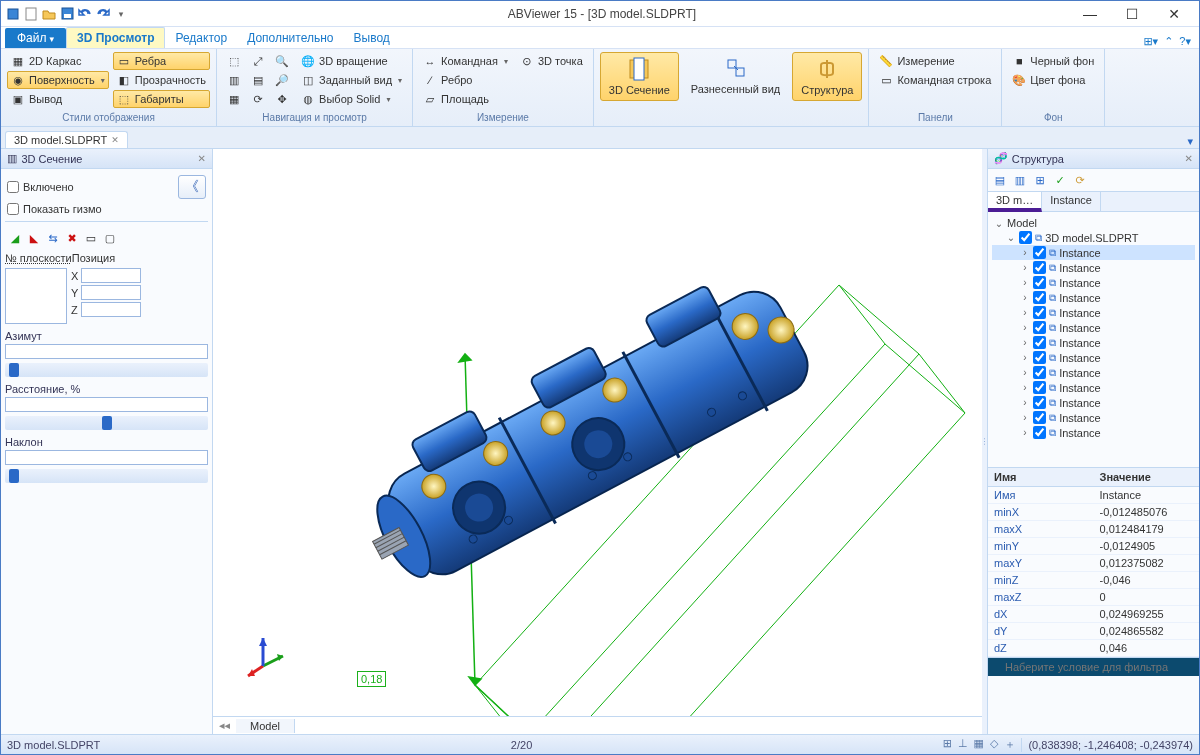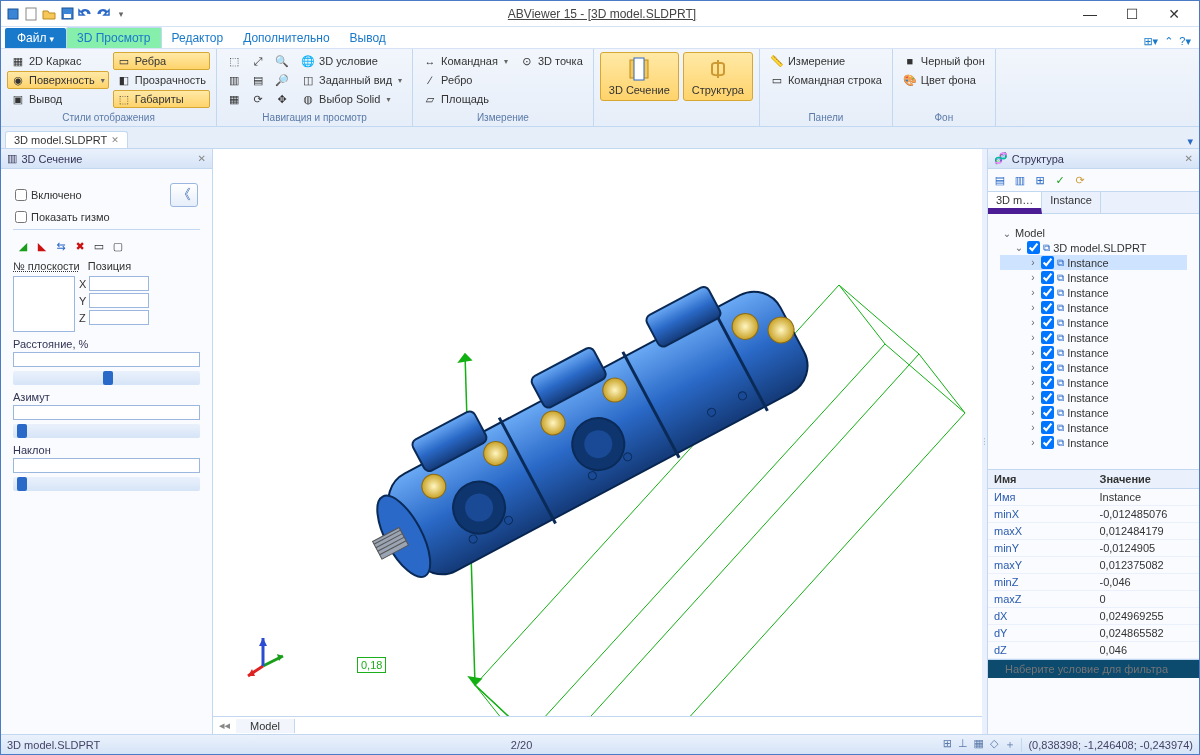--- a/index.html
+++ b/index.html
@@ -1,27 +1,27 @@
 <!DOCTYPE html>
 <html><head>
 <meta charset="utf-8">
 <style>
 * { box-sizing: border-box; margin: 0; padding: 0; font-family: "Segoe UI", Tahoma, sans-serif; font-size: 11px; }
 body { background: #fff; color: #333; width: 1200px; height: 755px; overflow: hidden; display: flex; flex-direction: column; border: 1px solid #4a7bc5; }
 .titlebar { height: 26px; background: #fff; display: flex; align-items: center; padding: 0 4px; border-bottom: 1px solid #d6e2f5; }
 .qat { display: flex; gap: 2px; align-items: center; }
 .qat-btn { width: 16px; height: 16px; display: flex; align-items: center; justify-content: center; cursor: pointer; }
-.title { flex: 1; text-align: center; font-size: 12px; color: #444; text-decoration: underline; }
+.title { flex: 1; text-align: center; font-size: 12px; color: #444; }
 .winbtns { display: flex; gap: 12px; padding-right: 6px; }
 .winbtn { width: 30px; height: 18px; display: flex; align-items: center; justify-content: center; font-size: 14px; cursor: pointer; }
 .ribbon-tabs { height: 22px; display: flex; background: #fff; border-bottom: 1px solid #d6e2f5; align-items: flex-end; padding-left: 4px; }
 .file-tab { background: #1979ca; color: #fff; padding: 3px 12px; font-size: 12px; cursor: pointer; border-radius: 2px 2px 0 0; }
 .file-tab::after { content: "▾"; font-size: 9px; margin-left: 3px; }
 .rtab { padding: 3px 10px; color: #1979ca; cursor: pointer; font-size: 12px; }
-.rtab.active { background: #86efac; border: 1px solid #c2d8f1; border-bottom: none; border-radius: 2px 2px 0 0; }
+.rtab.active { background: #fef9c3; border: 1px solid #c2d8f1; border-bottom: none; border-radius: 2px 2px 0 0; font-weight: bold; }
 .tab-extras { margin-left: auto; display: flex; gap: 6px; padding-right: 8px; align-items: center; color: #1979ca; }
 .ribbon { background: linear-gradient(#f2f6fc, #e6eef9); border-bottom: 1px solid #c2d8f1; display: flex; height: 78px; }
 .rgroup { border-right: 1px solid #c2d8f1; padding: 3px 6px 0 6px; display: flex; flex-direction: column; }
 .rgroup-title { text-align: center; color: #5b7aa8; font-size: 10px; padding: 2px 0 3px; margin-top: auto; }
 .rgroup-body { display: flex; gap: 4px; flex: 1; align-items: flex-start; }
 .rcol { display: flex; flex-direction: column; gap: 1px; }
 .rbtn { display: flex; align-items: center; gap: 4px; padding: 2px 4px; cursor: pointer; border-radius: 2px; white-space: nowrap; }
 .rbtn.on { background: linear-gradient(#ffe9a6, #ffd36b); border: 1px solid #d6a732; padding: 1px 3px; }
 .rbtn .ico { width: 14px; height: 14px; display: inline-flex; align-items: center; justify-content: center; }
 .rbtn.dd::after { content: "▾"; font-size: 8px; margin-left: 2px; color: #666; }
@@ -30,21 +30,21 @@
 .rbig .ico { width: 24px; height: 24px; }
 .doctabs { height: 22px; background: #e6eef9; border-bottom: 1px solid #c2d8f1; display: flex; align-items: flex-end; padding-left: 4px; }
 .doctab { background: #fff; border: 1px solid #c2d8f1; border-bottom: none; padding: 2px 8px; border-radius: 3px 3px 0 0; display: flex; align-items: center; gap: 4px; cursor: pointer; }
 .doctab .x { color: #888; font-size: 9px; }
 .workspace { flex: 1; display: flex; min-height: 0; }
 .panel { background: #f9fbfe; border-right: 1px solid #c2d8f1; display: flex; flex-direction: column; }
 .panel-left { width: 212px; }
 .panel-right { width: 212px; border-right: none; border-left: 1px solid #c2d8f1; }
 .panel-header { background: linear-gradient(#eaf1fc, #d6e4f7); border-bottom: 1px solid #c2d8f1; padding: 3px 6px; display: flex; align-items: center; gap: 4px; font-size: 11px; color: #335; }
 .panel-header .x { margin-left: auto; color: #888; cursor: pointer; font-size: 10px; }
-.panel-body { padding: 12px; flex: 1; overflow: auto; }
+.panel-body { padding: 4px; flex: 1; overflow: auto; }
 .chkrow { display: flex; align-items: center; gap: 4px; padding: 2px; }
 .chkrow input[type=checkbox] { width: 12px; height: 12px; }
 .big-arrow { background: linear-gradient(#fff, #e6eef9); border: 1px solid #9bb7e0; border-radius: 3px; padding: 2px 6px; margin-left: auto; font-size: 14px; color: #2a5bb0; cursor: pointer; }
 .sec-tools { display: flex; gap: 3px; padding: 4px 2px; flex-wrap: wrap; }
 .tool-ico { width: 16px; height: 16px; border: 1px solid transparent; cursor: pointer; display: flex; align-items: center; justify-content: center; }
 .pos-block { display: flex; gap: 4px; margin-top: 4px; }
 .pos-preview { width: 62px; height: 56px; border: 1px solid #9bb7e0; background: #fff; }
 .pos-inputs { display: flex; flex-direction: column; gap: 2px; }
 .pos-inputs .row { display: flex; gap: 3px; align-items: center; }
 .pos-inputs input { width: 60px; border: 1px solid #9bb7e0; height: 15px; font-size: 11px; }
@@ -58,21 +58,21 @@
 .dim-label { position: absolute; border: 1px solid #1bb01b; background: #fff; color: #1bb01b; font-size: 11px; padding: 1px 3px; }
 .axis-gizmo { position: absolute; left: 20px; bottom: 30px; width: 60px; height: 60px; }
 .view-tab-bar { height: 18px; border-top: 1px solid #c2d8f1; display: flex; align-items: center; }
 .view-tab { padding: 1px 14px; border-right: 1px solid #c2d8f1; background: #f2f6fc; cursor: pointer; font-size: 11px; }
 .structure-tree { font-size: 11px; }
 .tree-row { display: flex; align-items: center; gap: 3px; padding: 1px 2px; white-space: nowrap; }
 .tree-row.sel { background: #cde3ff; }
 .expander { width: 10px; color: #666; cursor: pointer; font-size: 10px; text-align: center; }
 .struct-tabs { display: flex; border-bottom: 1px solid #c2d8f1; background: #eaf1fc; }
 .struct-tab { padding: 2px 8px; cursor: pointer; border-right: 1px solid #c2d8f1; font-size: 11px; }
-.struct-tab.active { background: #fff; border-bottom: 6px solid #4c1d95; margin-bottom: -1px; }
+.struct-tab.active { background: #fff; border-bottom: 4px solid #4c1d95; margin-bottom: -1px; }
 .struct-toolbar { display: flex; gap: 4px; padding: 3px 4px; border-bottom: 1px solid #c2d8f1; }
 .props { border-top: 1px solid #c2d8f1; font-size: 11px; }
 .props-head { display: flex; background: #eaf1fc; border-bottom: 1px solid #c2d8f1; }
 .props-head div { flex: 1; padding: 3px 6px; font-weight: bold; }
 .prop-row { display: flex; border-bottom: 1px solid #eaf1fc; }
 .prop-row div { flex: 1; padding: 2px 6px; }
 .prop-row div:first-child { color: #2a5bb0; }
 .filter-box { border-top: 1px solid #c2d8f1; }
 .filter-box input { width: 100%; border: none; padding: 3px 17px; font-size: 11px; color: #999; background: #0c4a6e; }
 .statusbar { height: 20px; background: linear-gradient(#eaf1fc, #d6e4f7); border-top: 1px solid #c2d8f1; display: flex; align-items: center; padding: 0 6px; font-size: 11px; color: #446; }
@@ -210,21 +210,21 @@
               <span class="ico">⟳</span>
             </span>
           <span class="rbtn">
               <span class="ico">✥</span>
             </span>
         </div>
       </div>
       <div class="rcol">
         <div class="rbtn">
             <span class="ico">🌐</span>
-            <span>3D условие</span>
+            <span>3D вращение</span>
           </div>
         <div class="rbtn dd">
             <span class="ico">◫</span>
             <span>Заданный вид</span>
           </div>
         <div class="rbtn dd">
             <span class="ico">◍</span>
             <span>Выбор Solid</span>
           </div>
       </div>
@@ -260,20 +260,28 @@
 
   <div class="rgroup">
     <div class="rgroup-body">
       <div class="rbig on">
           <span class="ico"><svg width="24" height="24">
               <rect x="3" y="3" width="18" height="18" fill="#f6c759" stroke="#c08b1e"></rect>
               <rect x="7" y="1" width="10" height="22" fill="#fff" stroke="#2a69c7"></rect>
             </svg></span>
           <span>3D Сечение</span>
         </div>
+      <div class="rbig">
+          <span class="ico"><svg width="24" height="24">
+              <rect x="4" y="4" width="8" height="8" fill="none" stroke="#2a69c7"></rect>
+              <rect x="12" y="12" width="8" height="8" fill="none" stroke="#2a69c7"></rect>
+              <line x1="10" y1="10" x2="14" y2="14" stroke="#2a69c7"></line>
+            </svg></span>
+          <span>Разнесенный вид</span>
+        </div>
       <div class="rbig on">
           <span class="ico"><svg width="24" height="24">
               <path d="M12 3v18M6 8c0-3 12-3 12 0M6 16c0 3 12 3 12 0M6 8v8M18 8v8" fill="none" stroke="#c93" stroke-width="2"></path>
             </svg></span>
           <span>Структура</span>
         </div>
     </div>
   </div>
 
   <div class="rgroup">
@@ -338,21 +346,21 @@
       </div>
       <hr style="margin:4px 0;border:none;border-top:1px solid #c2d8f1">
       <div class="sec-tools">
         <span class="tool-ico" style="color:#1a9e1a">◢</span>
         <span class="tool-ico" style="color:#c11">◣</span>
         <span class="tool-ico" style="color:#2a69c7">⇆</span>
         <span class="tool-ico" style="color:#c11">✖</span>
         <span class="tool-ico">▭</span>
         <span class="tool-ico">▢</span>
       </div>
-      <div style="display:flex;gap:8px;font-size:11px;margin-top:2px">
+      <div style="display:flex;gap:0;font-size:11px;margin-top:2px">
         <span style="text-decoration:underline dotted">№ плоскости</span>
         <span>Позиция</span>
       </div>
       <div class="pos-block">
         <div class="pos-preview"></div>
         <div class="pos-inputs">
           <div class="row">
               <span>X</span>
               <input style="">
             </div>
@@ -360,31 +368,31 @@
               <span>Y</span>
               <input style="">
             </div>
           <div class="row">
               <span>Z</span>
               <input style="">
             </div>
         </div>
       </div>
       <div class="slider-block">
+        <div class="slider-label">Азимут</div>
+        <input class="slider-input" style="">
+        <div class="slider-track">
+            <div class="slider-thumb" style="left:2%"></div>
+          </div>
+      </div>
+      <div class="slider-block">
         <div class="slider-label">Расстояние, %</div>
         <input class="slider-input" style="">
         <div class="slider-track">
             <div class="slider-thumb" style="left:48%"></div>
-          </div>
-      </div>
-      <div class="slider-block">
-        <div class="slider-label">Азимут</div>
-        <input class="slider-input" style="">
-        <div class="slider-track">
-            <div class="slider-thumb" style="left:2%"></div>
           </div>
       </div>
       <div class="slider-block">
         <div class="slider-label">Наклон</div>
         <input class="slider-input" style="">
         <div class="slider-track">
             <div class="slider-thumb" style="left:2%"></div>
           </div>
       </div>
     </div>
@@ -411,21 +419,21 @@
           <line x1="340" y1="609" x2="386" y2="668"></line>
           <polygon points="386,668 376,662 384,656"></polygon>
         </g>
       </svg>
       <div class="dim-label" style="left:248px;top:352px">0,50</div>
 
       <style>
         .canvas .dim-label:nth-of-type(1){left:250px;top:205px}
         .canvas .dim-label:nth-of-type(2){left:175px;top:452px}
       </style>
-      <div class="dim-label" style="left:144px;top:508px">0,18</div>
+      <div class="dim-label" style="left:144px;top:522px">0,18</div>
 
       <svg class="model-svg" width="520" height="230">
         <defs>
           <linearGradient id="bluebody" x1="0" y1="0" x2="0" y2="1">
             <stop offset="0" stop-color="#6aa9f4"></stop>
               <stop offset="0.5" stop-color="#2a69c7"></stop>
               <stop offset="1" stop-color="#143a78"></stop>
           </linearGradient>
           <radialGradient id="brass">
               <stop offset="0" stop-color="#fff6c1"></stop>

